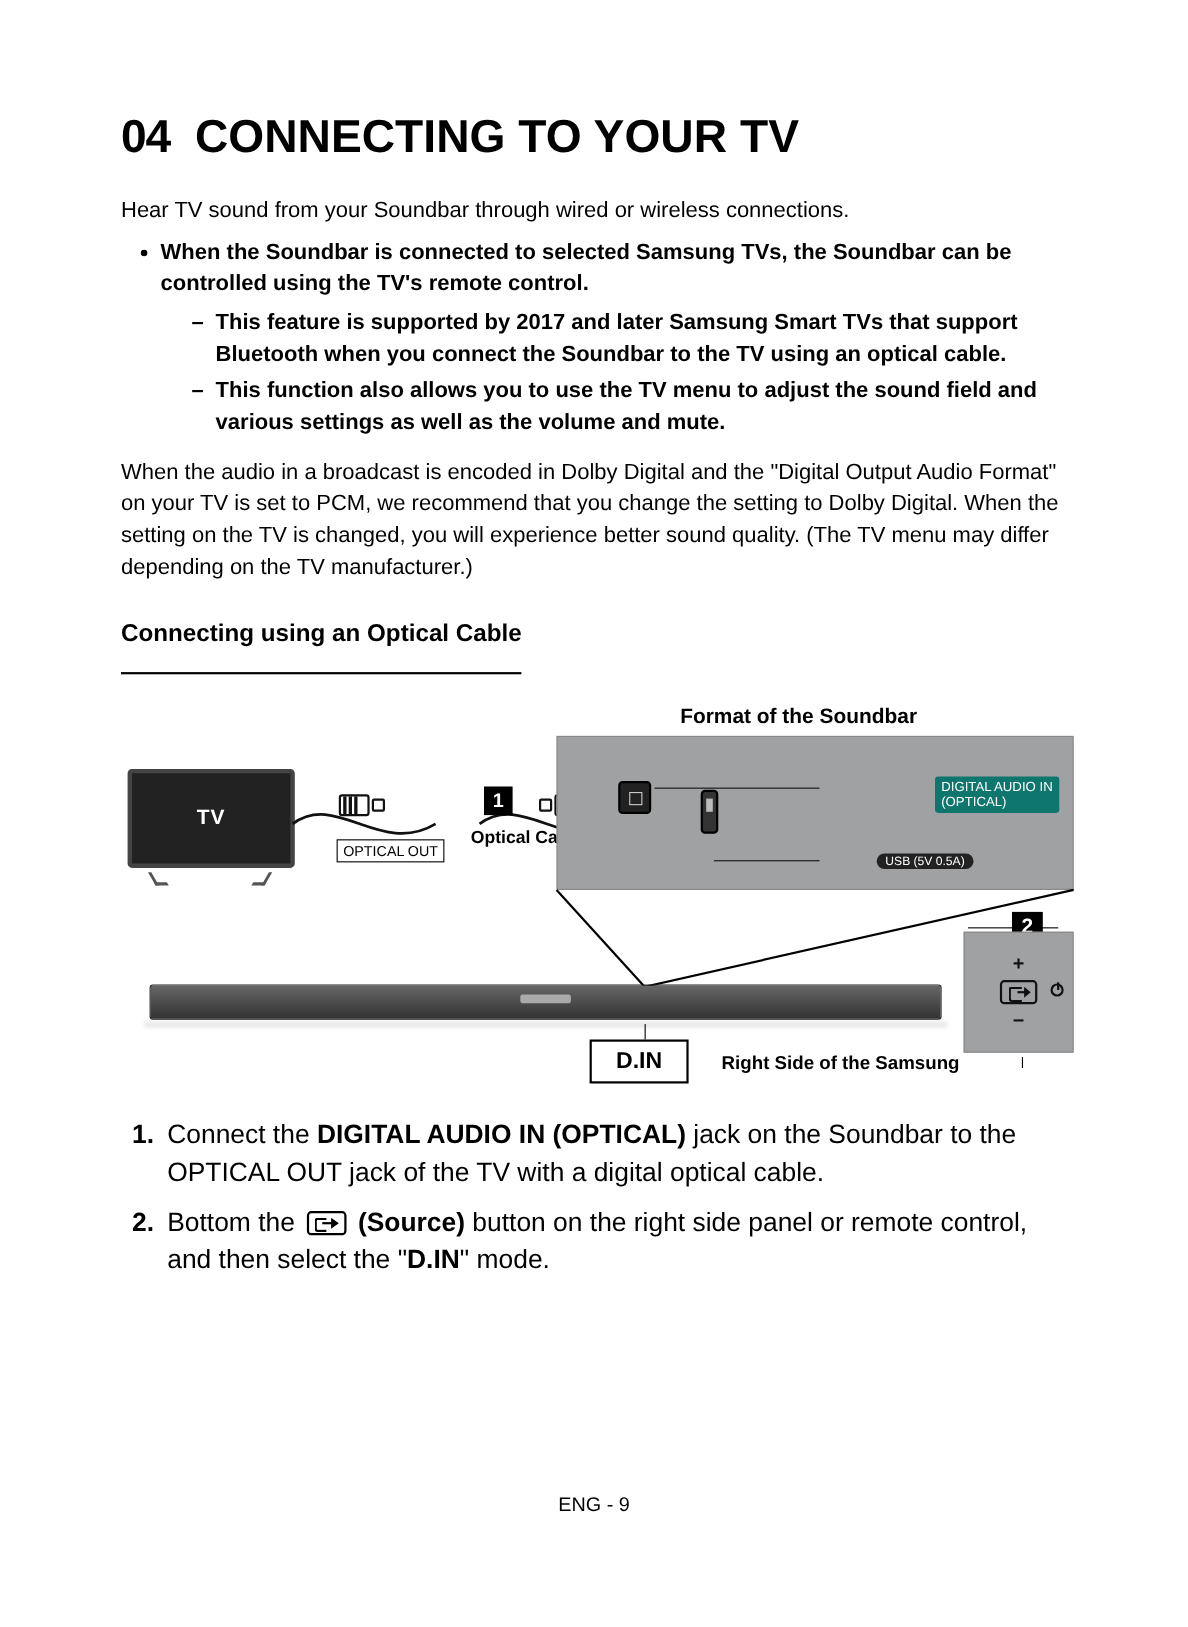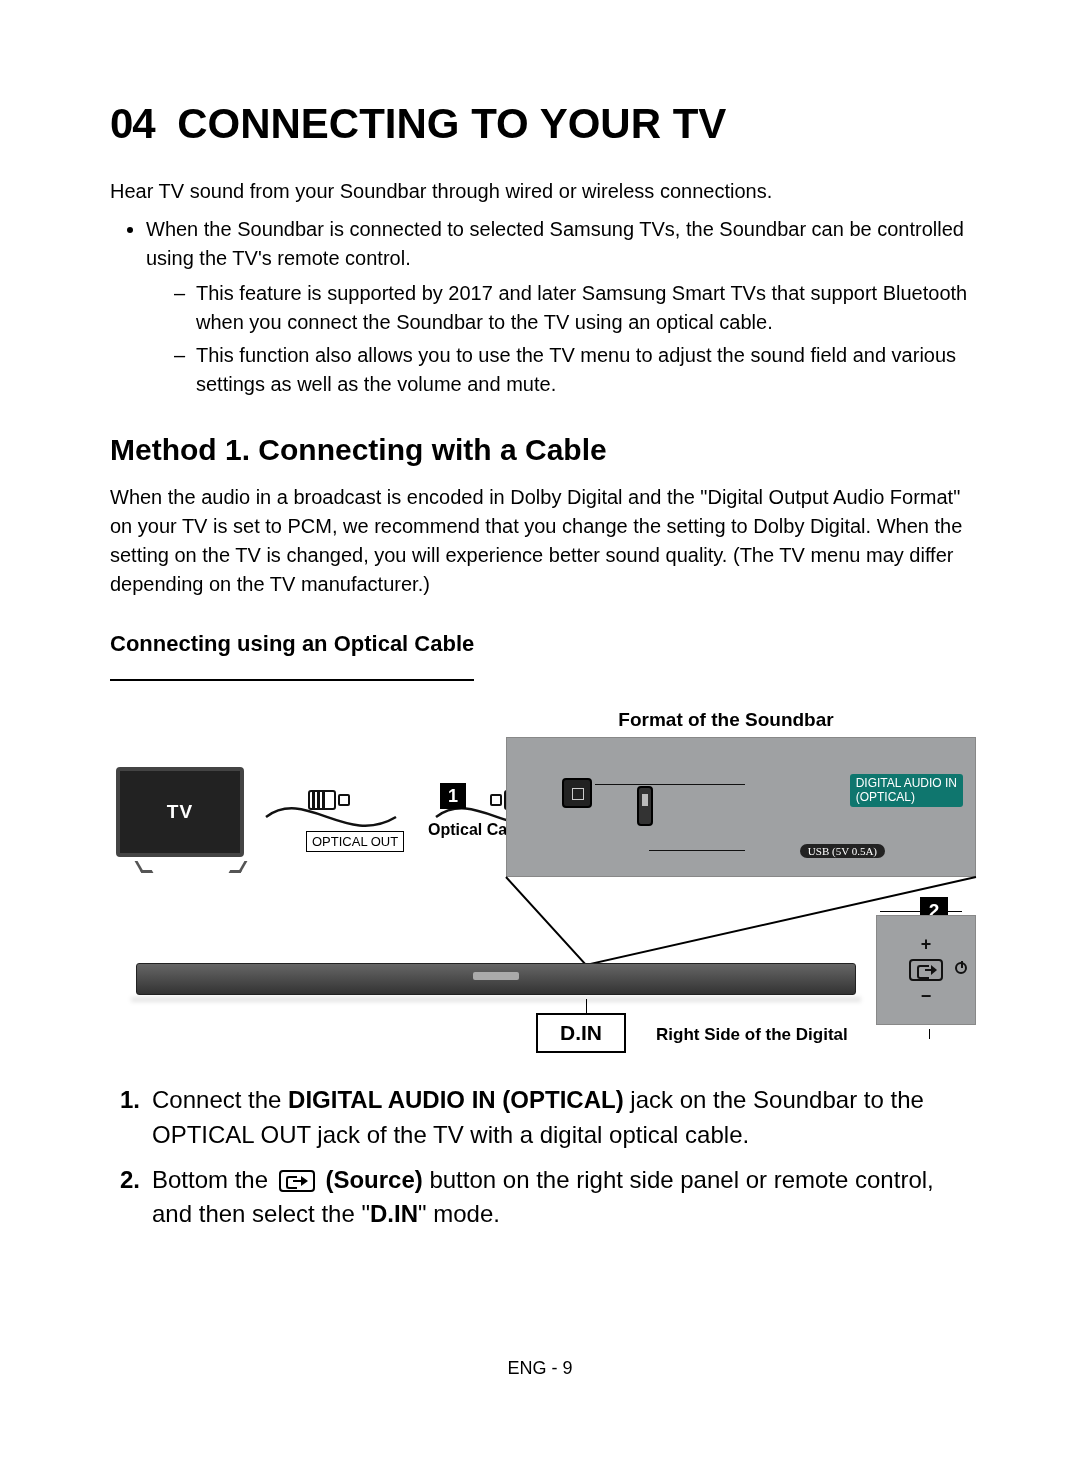--- a/index.html
+++ b/index.html
@@ -2,36 +2,36 @@
 <html><head>
 <meta charset="utf-8">
 <style>
   * { box-sizing: border-box; margin: 0; padding: 0; }
   html, body { width: 1080px; height: 1479px; background: #fff; font-family: Arial, Helvetica, sans-serif; color: #000; }
   .page { padding: 100px 100px 40px 110px; position: relative; height: 100%; }
   .section-num { font-size: 42px; font-weight: 700; letter-spacing: -1px; display: inline-block; vertical-align: baseline; }
   .section-title { font-size: 42px; font-weight: 700; letter-spacing: 0px; display: inline-block; vertical-align: baseline; margin-left: 18px; text-align: right; }
   .intro { font-size: 20px; margin-top: 30px; line-height: 1.35; }
   ul.b1 { list-style: disc; margin: 10px 0 0 36px; }
-  ul.b1 > li { font-size: 20px; line-height: 1.45; margin-bottom: 6px; }
+  ul.b1 > li { font-size: 20px; line-height: 1.45; margin-bottom: 6px; font-weight: bold; }
   ul.b2 { list-style: none; margin: 6px 0 0 28px; }
   ul.b2 > li { font-size: 20px; line-height: 1.45; position: relative; padding-left: 22px; margin-bottom: 4px; }
   ul.b2 > li::before { content: "–"; position: absolute; left: 0; top: 0; }
   .h2 { font-size: 30px; font-weight: 700; margin-top: 34px; }
   .body { font-size: 20px; line-height: 1.45; margin-top: 16px; }
   .h3 { font-size: 22px; font-weight: 700; margin-top: 32px; display: inline-block; padding-bottom: 22px; border-bottom: 2px solid #000; }
 
   .diagram-wrap { margin-top: 28px; margin-left: 6px; width: 860px; }
   .dg-top-label { text-align: center; font-weight: 700; font-size: 19px; margin-left: 360px; margin-bottom: 6px; }
 
   .diagram { position: relative; width: 860px; height: 310px; }
 
   
   .tv { position: absolute; left: 0; top: 30px; width: 150px; height: 104px; }
-  .tv-body { width: 128px; height: 90px; border: 4px solid #444; border-radius: 4px; background: #222; display: flex; align-items: center; justify-content: center; }
+  .tv-body { width: 152px; height: 90px; border: 4px solid #444; border-radius: 4px; background: #222; display: flex; align-items: center; justify-content: center; }
   .tv-label { color: #fff; font-weight: 700; font-size: 19px; letter-spacing: 1px; }
   .tv-foot { position: absolute; bottom: -2px; width: 12px; height: 12px; border-bottom: 3px solid #555; border-left: 3px solid #555; }
   .tv-foot.l { left: 22px; transform: skewX(30deg); }
   .tv-foot.r { right: 22px; transform: skewX(-30deg); border-left: none; border-right: 3px solid #555; }
 
   
   .cable { position: absolute; left: 150px; top: 60px; width: 300px; height: 40px; }
   .cable svg { width: 100%; height: 100%; overflow: visible; }
 
   
@@ -48,21 +48,21 @@
   .step1 { position: absolute; left: 324px; top: 46px; width: 26px; height: 26px; background: #000; color: #fff; font-weight: 700; font-size: 18px; text-align: center; line-height: 26px; }
   .opt-cable-lbl { position: absolute; left: 312px; top: 84px; font-size: 16px; font-weight: 700; white-space: nowrap; }
 
   
   .panel { position: absolute; left: 390px; top: 0; width: 470px; height: 140px; background: #9fa1a3; border: 1px solid #888; }
   .panel .port-opt { position: absolute; left: 55px; top: 40px; width: 30px; height: 30px; background: #222; border: 2px solid #000; border-radius: 4px; }
   .panel .port-opt::after { content: ""; position: absolute; left: 8px; top: 8px; width: 10px; height: 10px; border: 1px solid #ccc; }
   .panel .port-usb { position: absolute; left: 130px; top: 48px; width: 16px; height: 40px; border: 2px solid #000; border-radius: 4px; background: #333; }
   .panel .port-usb::after { content: ""; position: absolute; left: 3px; top: 6px; width: 6px; height: 12px; background: #bbb; }
   .panel .lbl-opt { position: absolute; right: 12px; top: 36px; font-size: 12px; color: #fff; background: #0f766e; padding: 2px 6px; border-radius: 3px; line-height: 1.2; white-space: nowrap; }
-  .panel .lbl-usb { position: absolute; right: 90px; bottom: 18px; font-size: 11px; color: #fff; background: #222; padding: 1px 8px; border-radius: 10px; white-space: nowrap; font-family: Liberation Serif, serif; }
+  .panel .lbl-usb { position: absolute; right: 90px; bottom: 18px; font-size: 11px; color: #fff; background: #222; padding: 1px 8px; border-radius: 10px; white-space: nowrap; }
   .panel .line1 { position: absolute; left: 88px; top: 46px; width: 150px; height: 1px; background: #111; }
   .panel .line2 { position: absolute; left: 142px; top: 112px; width: 96px; height: 1px; background: #111; }
 
   
   .callout { position: absolute; left: 380px; top: 138px; width: 490px; height: 110px; }
   .callout svg { width: 100%; height: 100%; overflow: visible; }
 
   
   .soundbar { position: absolute; left: 20px; top: 226px; width: 720px; height: 32px; background: linear-gradient(#666, #333); border-radius: 3px; border: 1px solid #222; }
   .soundbar::after { content: ""; position: absolute; left: -6px; right: -6px; bottom: -8px; height: 5px; background: rgba(0,0,0,0.1); filter: blur(2px); }
@@ -112,21 +112,20 @@
   <ul class="b1">
     <li>
       <span>When the Soundbar is connected to selected Samsung TVs, the Soundbar can be controlled using the TV's remote control.</span>
       <ul class="b2">
         <li>This feature is supported by 2017 and later Samsung Smart TVs that support Bluetooth when you connect the Soundbar to the TV using an optical cable.</li>
         <li>This function also allows you to use the TV menu to adjust the sound field and various settings as well as the volume and mute.</li>
       </ul>
     </li>
   </ul>
 
-  <h2 class="h2">Method 1. Connecting with a Cable</h2>
   <p class="body">When the audio in a broadcast is encoded in Dolby Digital and the "Digital Output Audio Format" on your TV is set to PCM, we recommend that you change the setting to Dolby Digital. When the setting on the TV is changed, you will experience better sound quality. (The TV menu may differ depending on the TV manufacturer.)</p>
 
   <h3 class="h3">Connecting using an Optical Cable</h3>
 
   <div class="diagram-wrap">
     <div class="dg-top-label">Format of the Soundbar</div>
     <div class="diagram">
 
       <div class="tv">
         <div class="tv-body">
@@ -183,21 +182,21 @@
         <div class="src">
             <span class="arrhead"></span>
           </div>
         <span class="minus">−</span>
         <div class="pwr"></div>
       </div>
 
       <div class="din-line"></div>
       <div class="din-box">D.IN</div>
       <div class="rside-line"></div>
-      <div class="rside-lbl">Right Side of the Digital</div>
+      <div class="rside-lbl">Right Side of the Samsung</div>
     </div>
   </div>
 
   <ol class="steps">
     <li>
       <span>Connect the </span><b>DIGITAL AUDIO IN (OPTICAL)</b><span> jack on the Soundbar to the OPTICAL OUT jack of the TV with a digital optical cable.</span>
     </li>
     <li>
       <span>Bottom the </span><span class="src-icon"><span class="ah"></span></span><b> (Source)</b><span> button on the right side panel or remote control, and then select the "</span><b>D.IN</b><span>" mode.</span>
     </li>

